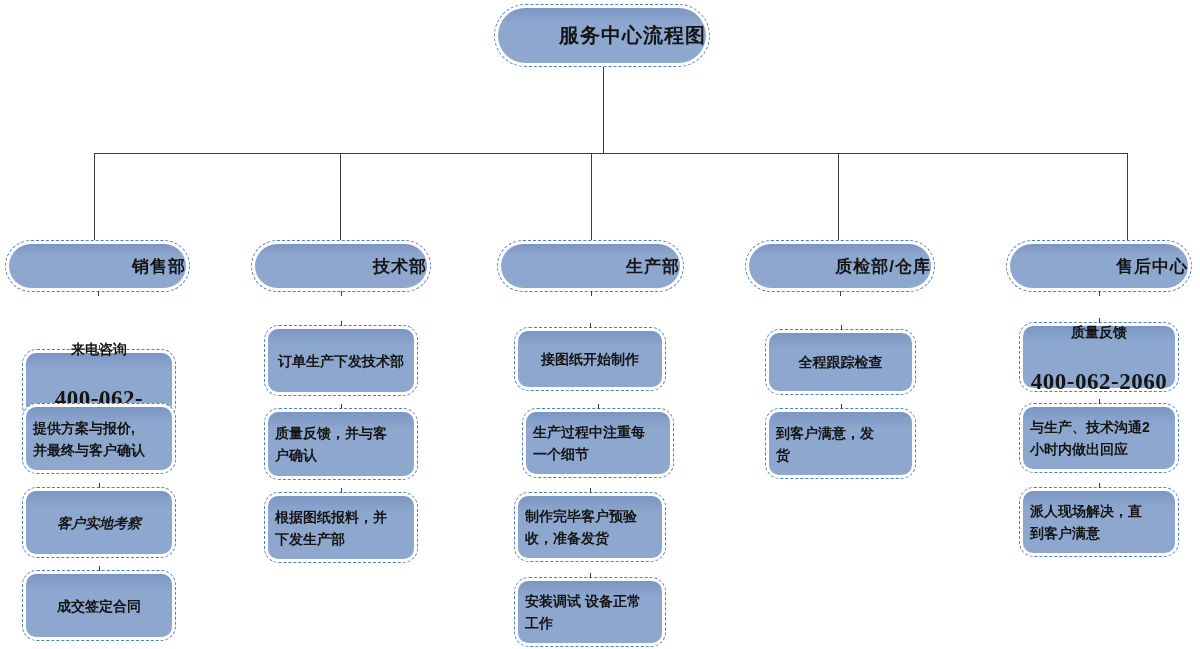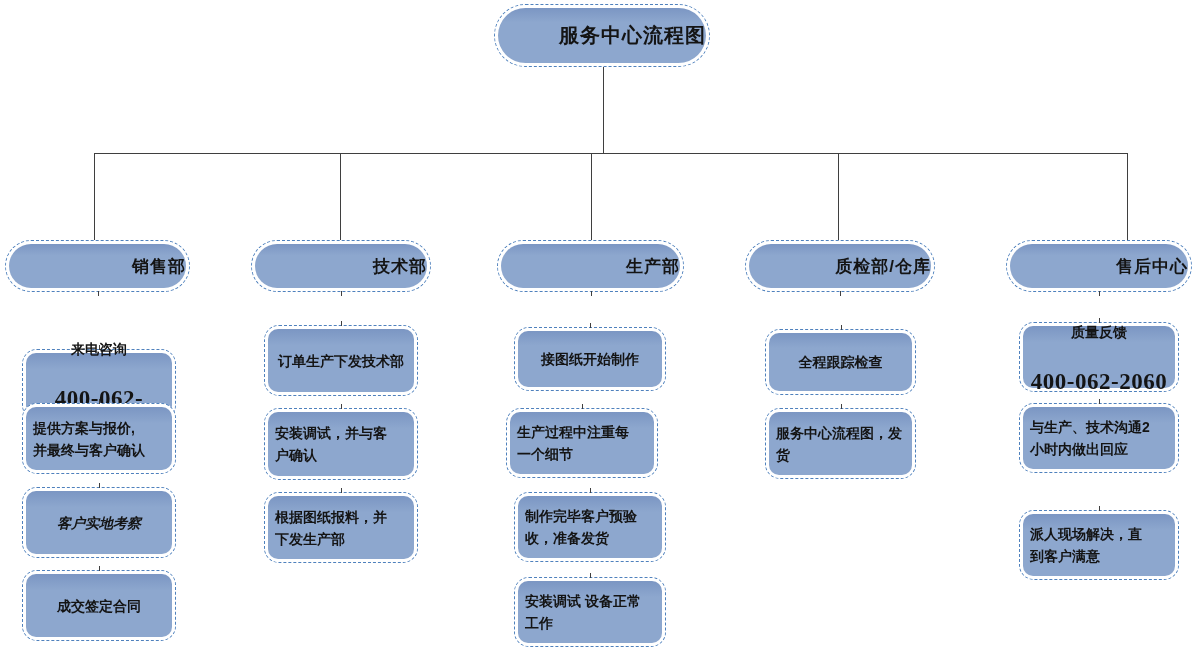--- a/index.html
+++ b/index.html
@@ -105,37 +105,37 @@
       </div>
   </div>
 
   <div class="node step" style="left:264px;top:325px;width:154px;height:71px;">
     <div class="fill">
         <div class="step-text">订单生产下发技术部</div>
       </div>
   </div>
   <div class="node step ta-left" style="left:264px;top:408px;width:154px;height:72px;">
     <div class="fill">
-        <div class="step-text">安装调试，并与客
+        <div class="step-text">质量反馈，并与客
 户确认</div>
       </div>
   </div>
   <div class="node step ta-left" style="left:264px;top:492px;width:154px;height:71px;">
     <div class="fill">
         <div class="step-text">根据图纸报料，并
 下发生产部</div>
       </div>
   </div>
 
   <div class="node step" style="left:514px;top:327px;width:152px;height:64px;">
     <div class="fill">
         <div class="step-text">接图纸开始制作</div>
       </div>
   </div>
-  <div class="node step ta-left" style="left:506px;top:408px;width:152px;height:70px;">
+  <div class="node step ta-left" style="left:522px;top:408px;width:152px;height:70px;">
     <div class="fill">
         <div class="step-text">生产过程中注重每
 一个细节</div>
       </div>
   </div>
   <div class="node step ta-left" style="left:514px;top:492px;width:152px;height:70px;">
     <div class="fill">
         <div class="step-text">制作完毕客户预验
 收，准备发货</div>
       </div>
@@ -147,39 +147,39 @@
       </div>
   </div>
 
   <div class="node step" style="left:765px;top:329px;width:151px;height:66px;">
     <div class="fill">
         <div class="step-text">全程跟踪检查</div>
       </div>
   </div>
   <div class="node step ta-left" style="left:765px;top:408px;width:151px;height:71px;">
     <div class="fill">
-        <div class="step-text">服务中心流程图，发
+        <div class="step-text">到客户满意，发
 货</div>
       </div>
   </div>
 
   <div class="node step" style="left:1019px;top:322px;width:160px;height:70px;">
     <div class="fill">
       <div class="step-text">
         <span class="line-cn">质量反馈</span>
         <span class="line-phone">400-062-2060</span>
       </div>
     </div>
   </div>
   <div class="node step ta-left" style="left:1019px;top:403px;width:160px;height:70px;">
     <div class="fill">
         <div class="step-text">与生产、技术沟通2
 小时内做出回应</div>
       </div>
   </div>
-  <div class="node step ta-left" style="left:1019px;top:510px;width:160px;height:70px;">
+  <div class="node step ta-left" style="left:1019px;top:487px;width:160px;height:70px;">
     <div class="fill">
         <div class="step-text">派人现场解决，直
 到客户满意</div>
       </div>
   </div>
 
 </div>
 
 </body></html>

